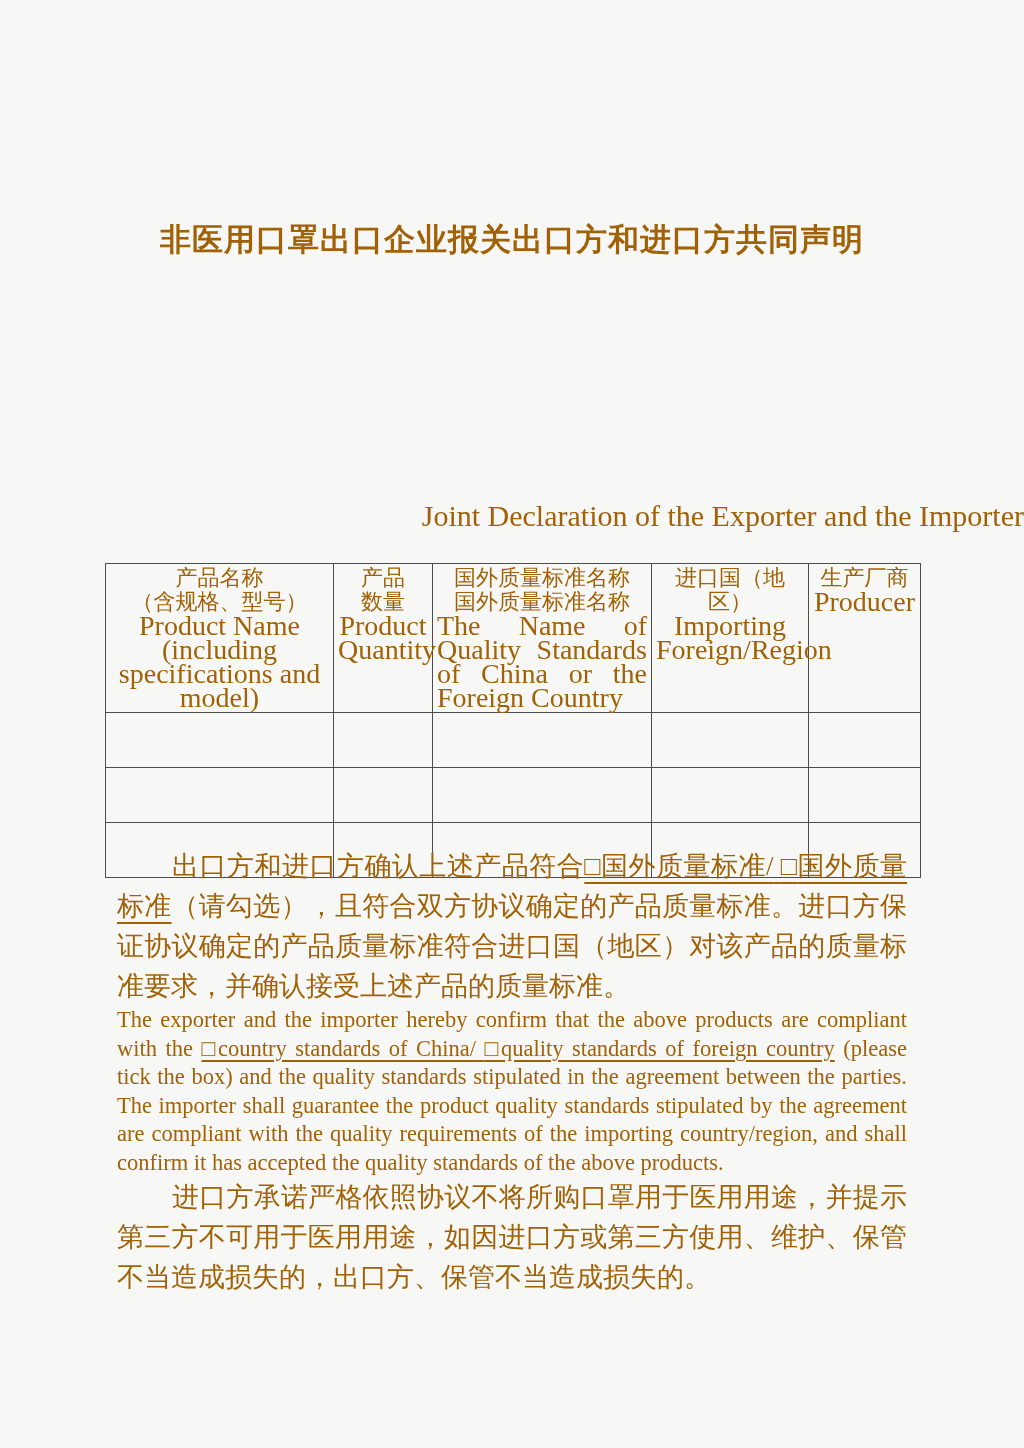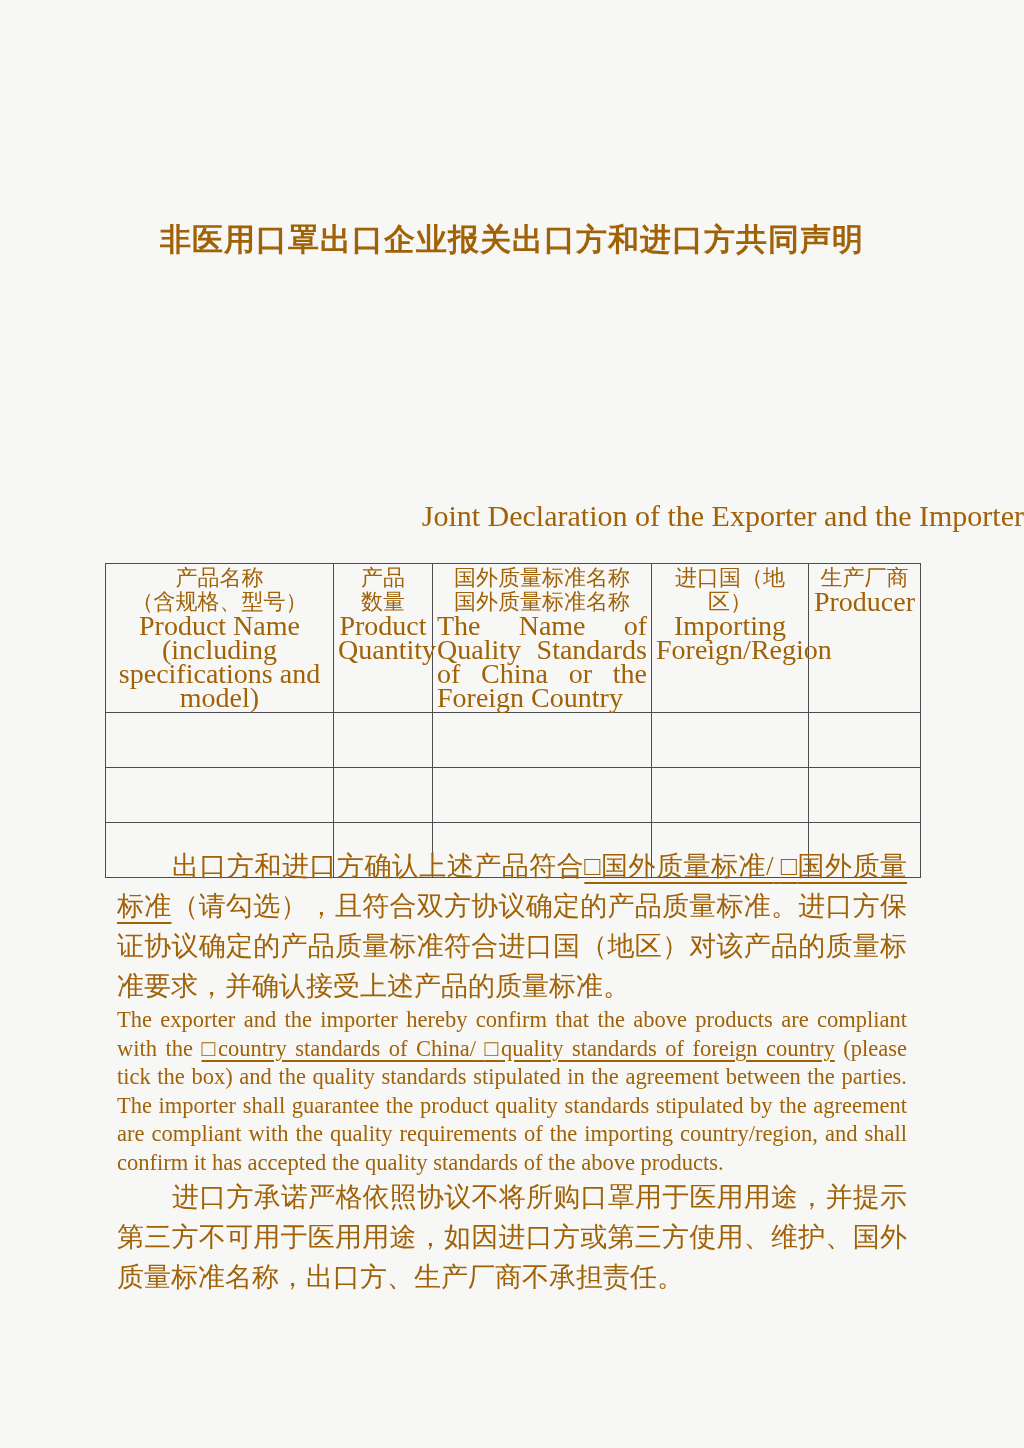--- a/index.html
+++ b/index.html
@@ -186,17 +186,17 @@
   <div class="body-text">
 
     <p class="zh indent"><span>出口方和进口方确认上述产品符合</span><span class="ul-zh"><span>□</span><span>国外质量标准/</span>
       <span>□</span><span>国外质量标准</span></span><span>（请勾选），且符合双方协议确定的产品质量标准。进口方保证协议确定的产品质量标准符合进口国（地区）对该产品的质量标准要求，并确认接受上述产品的质量标准。</span></p>
 
     <p class="en"><span>The exporter and the importer hereby confirm that the above products are compliant with the</span>
       <span class="ul-en"><span>□</span><span>country standards of China/</span>
       <span>□</span><span>quality standards of foreign country</span></span>
       <span>(please tick the box) and the quality standards stipulated in the agreement between the parties. The importer shall guarantee the product quality standards stipulated by the agreement are compliant with the quality requirements of the importing country/region, and shall confirm it has accepted the quality standards of the above products.</span></p>
 
-    <p class="zh indent">进口方承诺严格依照协议不将所购口罩用于医用用途，并提示第三方不可用于医用用途，如因进口方或第三方使用、维护、国外质量标准名称，出口方、生产厂商不承担责任。</p>
+    <p class="zh indent">进口方承诺严格依照协议不将所购口罩用于医用用途，并提示第三方不可用于医用用途，如因进口方或第三方使用、维护、保管不当造成损失的，出口方、保管不当造成损失的。</p>
 
   </div>
 
 </div>
 
 </body></html>

